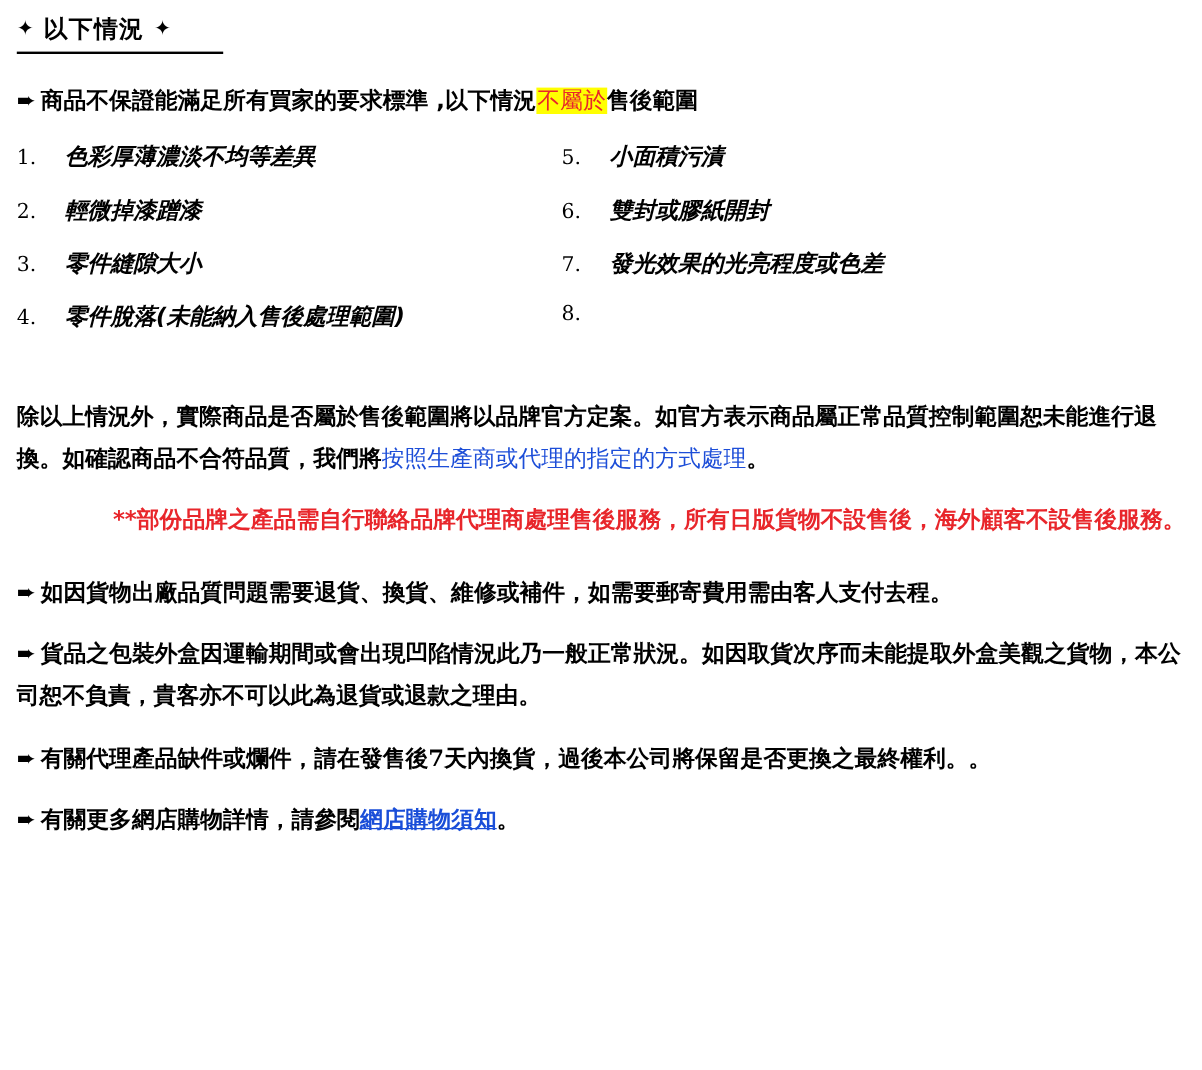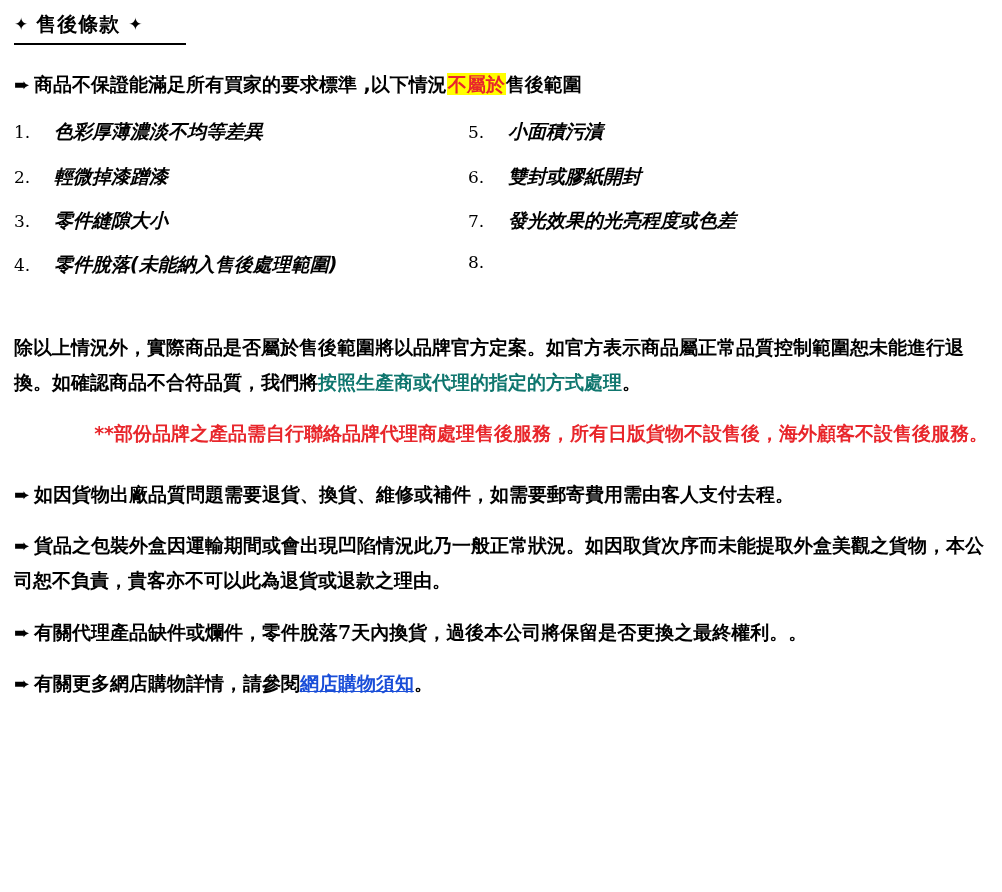--- a/index.html
+++ b/index.html
@@ -48,21 +48,21 @@
   p.spacer-after { margin-bottom: 34px; }
 
   .arrow {
     font-weight: bold;
     margin-right: 4px;
   }
 
   .hl {
     background: #ffff00;
     color: #e8262b;
-    font-weight: bold;
+    font-weight: normal;
     padding: 0 1px;
   }
 
   
   .list-wrap {
     display: flex;
     margin: 14px 0 0 0;
     gap: 0;
   }
   .col {
@@ -83,41 +83,41 @@
     font-weight: normal;
     font-size: 17px;
   }
   .col-right .li .num { text-align: left; padding-left: 14px; }
   .li .txt { flex: 1; font-style: italic; }
 
   .gap-l { height: 36px; }
   .gap-m { height: 20px; }
   .gap-s { height: 10px; }
 
-  .grey { color: #0f766e; font-weight: bold; }
+  .grey { color: #1d4ed8; font-weight: normal; }
   .red { color: #e8262b; font-weight: bold; text-align: right; }
 
   a.inline-link {
     color: #1a4ed8;
     text-decoration: underline;
     font-weight: bold;
   }
   .mono-num {
     font-family: "DejaVu Serif", "Liberation Serif", serif;
     font-weight: bold;
   }
 </style>
 </head>
 <body>
 
 <div class="page">
 
   <div class="title-row">
     <span class="star">✦</span>
-    <span class="title-text">售後條款</span>
+    <span class="title-text">以下情況</span>
     <span class="star">✦</span>
   </div>
 
 
   <p class="block">
     <span class="arrow">➨</span><span>商品不保證能滿足所有買家的要求標準 ,以下情況</span><span class="hl">不屬於</span><span>售後範圍</span>
   </p>
 
   <div class="list-wrap">
     <div class="col col-left">
@@ -175,21 +175,21 @@
 
   <div class="gap-s"></div>
 
   <p class="block">
     <span class="arrow">➨</span><span>貨品之包裝外盒因運輸期間或會出現凹陷情況此乃一般正常狀況。如因取貨次序而未能提取外盒美觀之貨物，本公司恕不負責，貴客亦不可以此為退貨或退款之理由。</span>
   </p>
 
   <div class="gap-s"></div>
 
   <p class="block">
-    <span class="arrow">➨</span><span>有關代理產品缺件或爛件，零件脫落</span><span class="mono-num">7</span><span>天內換貨，過後本公司將保留是否更換之最終權利。。</span>
+    <span class="arrow">➨</span><span>有關代理產品缺件或爛件，請在發售後</span><span class="mono-num">7</span><span>天內換貨，過後本公司將保留是否更換之最終權利。。</span>
   </p>
 
   <div class="gap-s"></div>
 
   <p class="block">
     <span class="arrow">➨</span><span>有關更多網店購物詳情，請參閱</span><a class="inline-link" href="#">網店購物須知</a><span>。</span>
   </p>
 
 </div>
 

